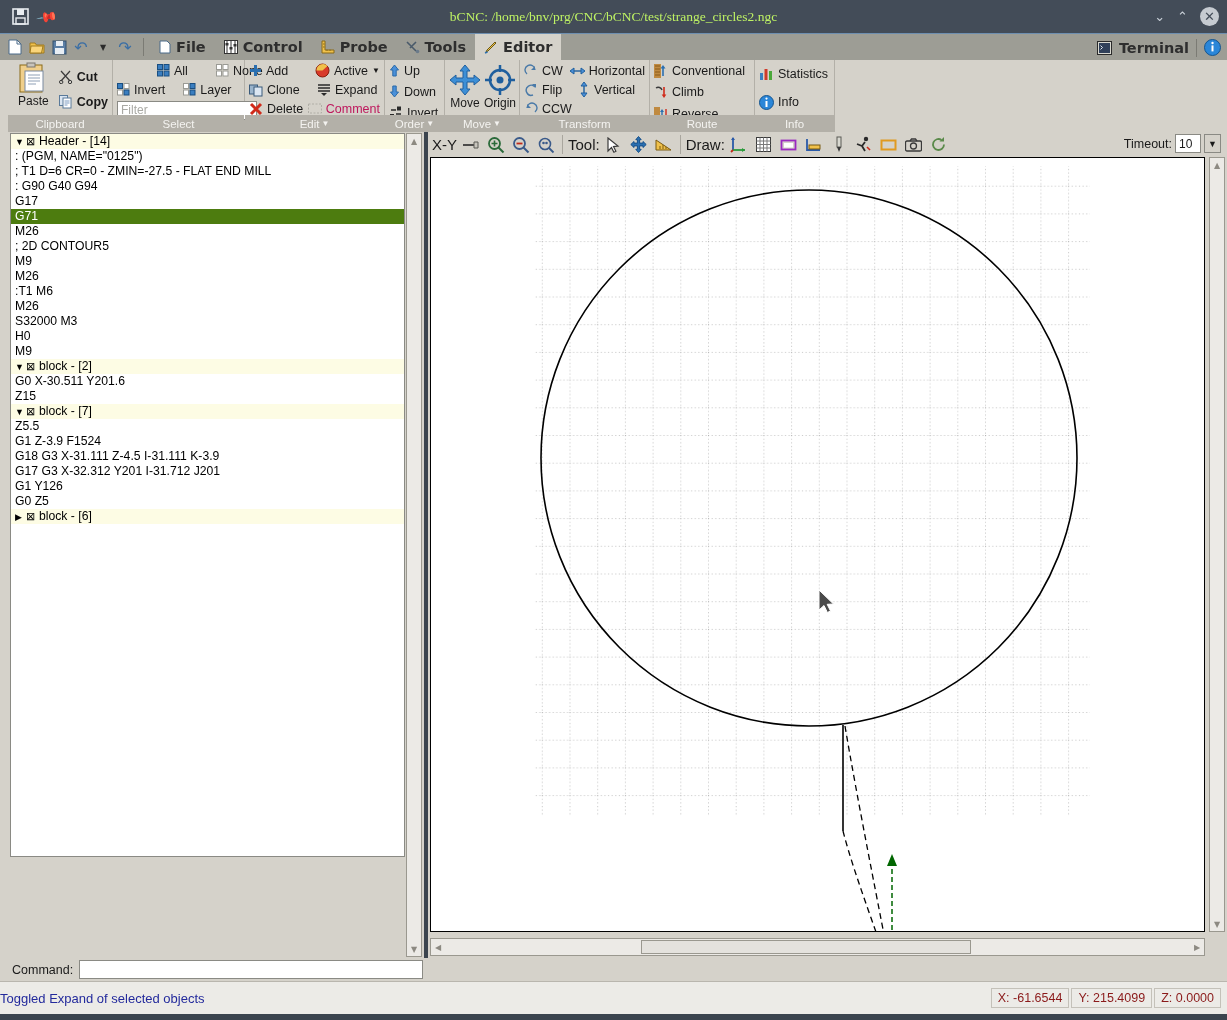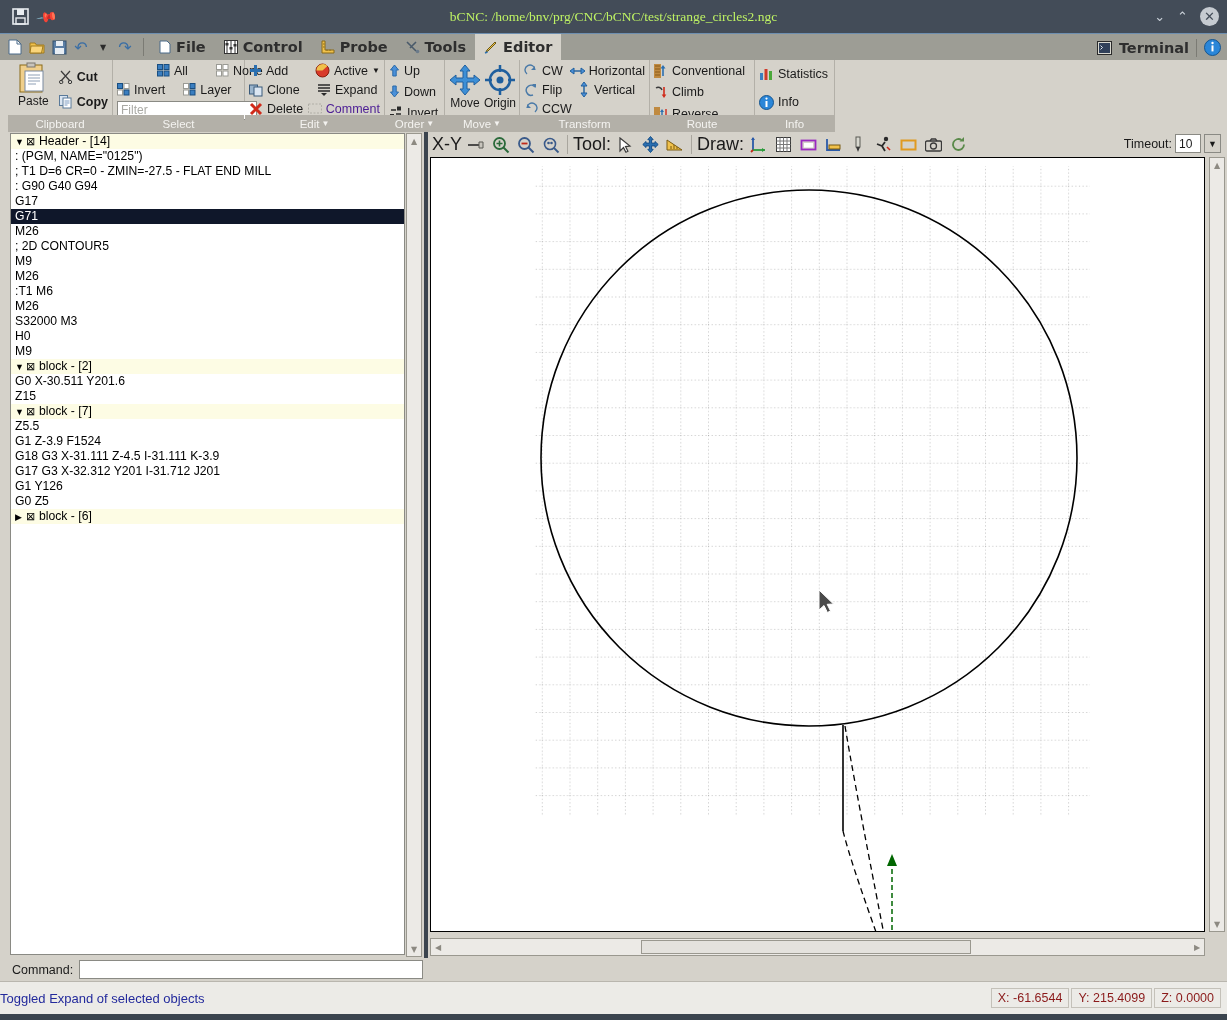--- a/index.html
+++ b/index.html
@@ -90,21 +90,21 @@
     background: #b3b0a8; color: #f4f3f0; font-size: 11.5px;
     display: flex; align-items: center; justify-content: center;
     font-family: "Liberation Sans", sans-serif;
   }
   .ritem {
     display: inline-flex; align-items: center; gap: 4px;
     font-size: 12.5px; color: #1a1a1a; height: 17px;
     font-family: "Liberation Sans", sans-serif;
     white-space: nowrap;
   }
-  .ritem.dim { color: #4c1d95; }
+  .ritem.dim { color: #be185d; }
   .ico { display: inline-flex; align-items: center; justify-content: center; }
   .filter-box {
     width: 140px; height: 19px; background: #fff;
     border: 1px solid #8a8a84; color: #a9a9a4;
     font-size: 12px; padding: 0 3px; line-height: 17px;
     font-family: "Liberation Sans", sans-serif;
   }
   .bigbtn {
     display: inline-flex; flex-direction: column; align-items: center;
     font-size: 12px; color: #1a1a1a; width: 46px;
@@ -112,32 +112,32 @@
   }
 
   
   .leftpane {
     position: absolute; left: 0; top: 132px;
     width: 424px; height: 826px;
     background: #d5d2ca;
   }
   .tree {
     position: absolute; left: 10px; top: 1px;
-    width: 395px; height: 822px;
+    width: 395px; height: 724px;
     background: #fff; border: 1px solid #8a8a84;
     overflow: hidden;
   }
   .trow {
     height: 15px; line-height: 15px;
     font-size: 12.2px; color: #000;
     padding-left: 4px; white-space: nowrap;
     font-family: "Liberation Sans", sans-serif;
   }
   .trow.group { background: #fdfce4; }
-  .trow.sel { background: #0f172a; color: #fff; }
+  .trow.sel { background: #4d7c0f; color: #fff; }
   .tri { display: inline-block; width: 11px; font-size: 9px; }
   .chk { display: inline-block; width: 13px; font-size: 11px; }
 
   .vscroll {
     position: absolute; right: 3px; top: 133px;
     width: 16px; height: 824px;
     background: #eceae6; border: 1px solid #9a988f;
   }
   .sc-arrow {
     position: absolute; left: 0; width: 14px; height: 14px;
@@ -148,21 +148,21 @@
   
   .canvaspane {
     position: absolute; left: 428px; top: 132px;
     width: 799px; height: 826px;
     background: #d5d2ca;
   }
   .cbar {
     position: absolute; left: 0; top: 0; width: 799px; height: 25px;
     display: flex; align-items: center; gap: 3px; padding-left: 4px;
   }
-  .cbar-lbl { font-size: 18px; color: #1a1a1a; font-family: "Liberation Sans", sans-serif; }
+  .cbar-lbl { font-size: 15px; color: #1a1a1a; font-family: "Liberation Sans", sans-serif; }
   .cbtn {
     width: 22px; height: 21px;
     display: flex; align-items: center; justify-content: center;
   }
   .cbar-sep { width: 1px; height: 19px; background: #a9a69e; margin: 0 2px; }
   .timeout {
     position: absolute; right: 6px; top: 2px;
     display: flex; align-items: center; gap: 3px;
     font-size: 12.5px; color: #1a1a1a; font-family: "Liberation Sans", sans-serif;
   }

